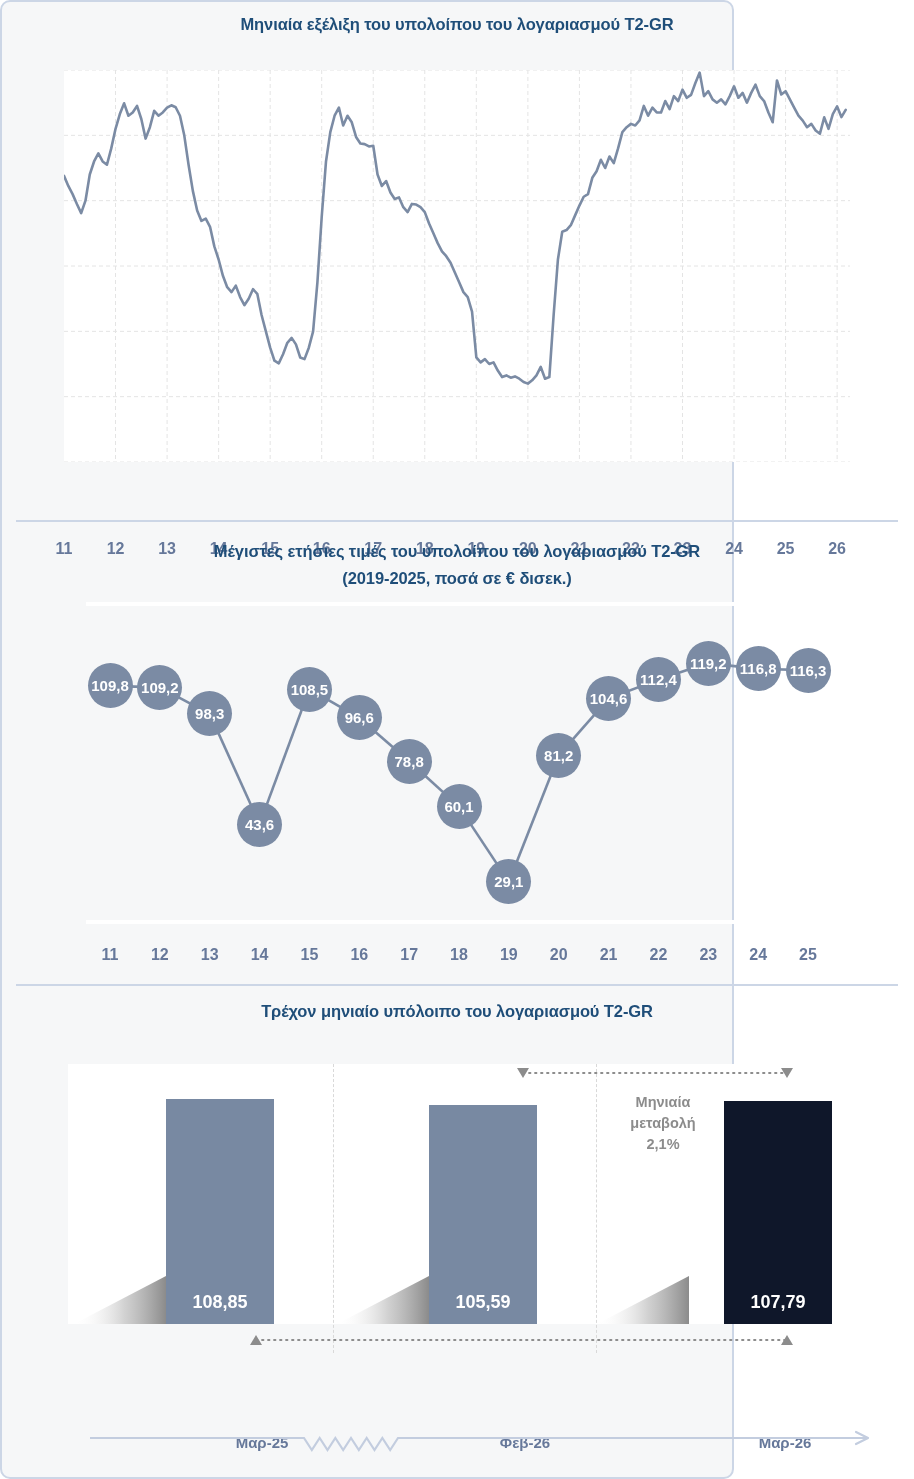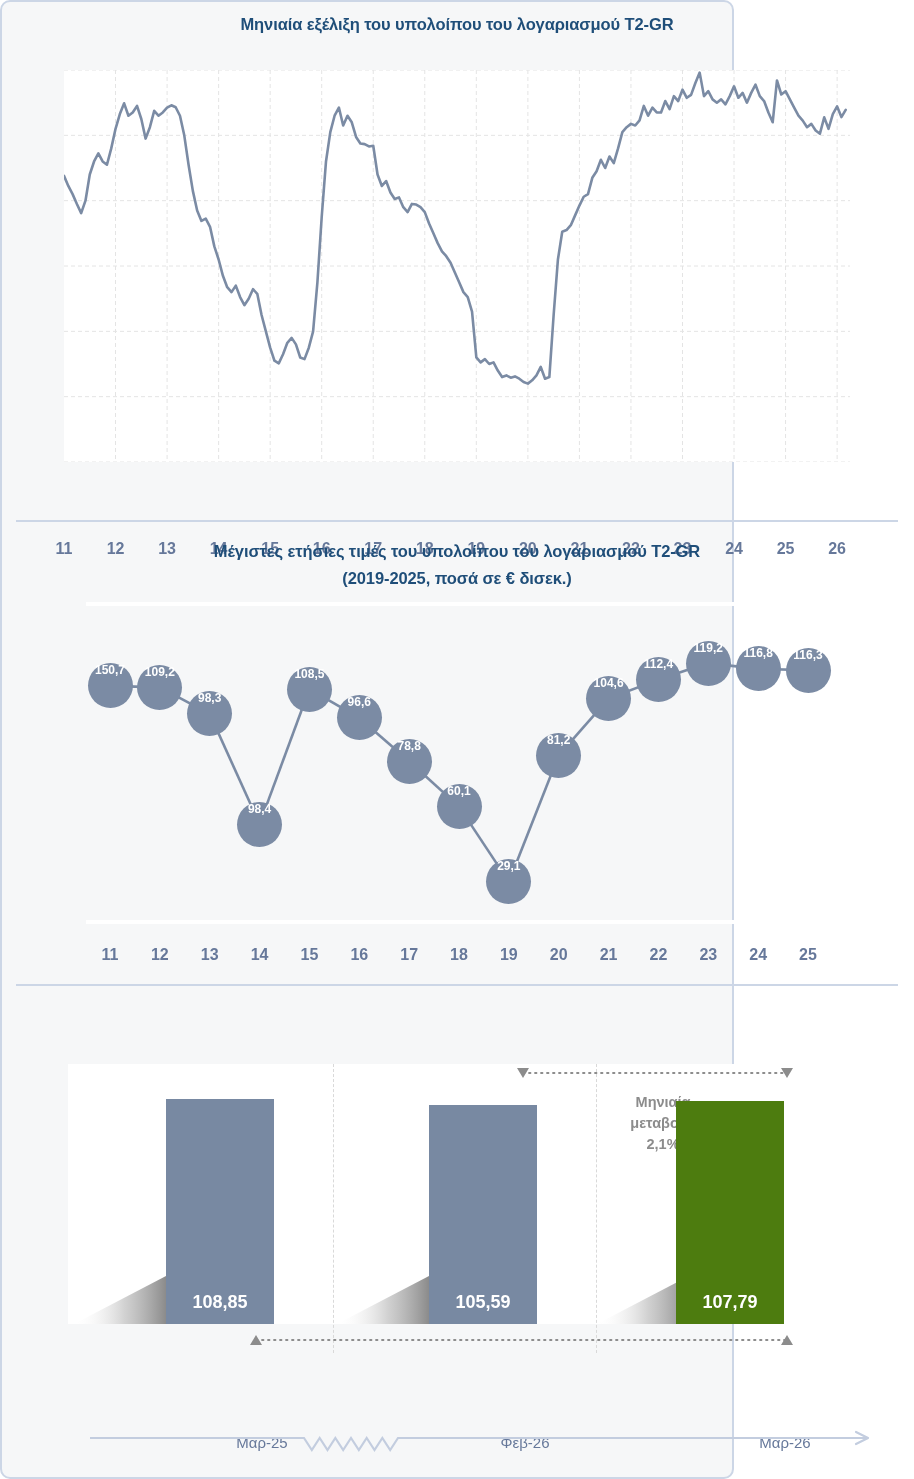--- a/index.html
+++ b/index.html
@@ -62,22 +62,22 @@
     position: absolute; left: 22px; width: 768px; height: 4px;
     background: #ffffff;
   }
   .bubble {
     position: absolute;
     width: 45px; height: 45px;
     margin-left: -22.5px; margin-top: -22.5px;
     border-radius: 50%;
     background: #7b8ba4;
     color: #ffffff;
-    font-size: 12px; font-weight: bold;
-    display: flex; align-items: flex-start; justify-content: center;
+    font-size: 15px; font-weight: bold;
+    display: flex; align-items: center; justify-content: center;
     box-sizing: border-box;
     z-index: 3;
   }
   .bx-label {
     position: absolute;
     font-size: 16px; font-weight: bold; color: #66789a;
     width: 44px; margin-left: -22px; text-align: center;
   }
 
   
@@ -100,21 +100,21 @@
     width: 108px; margin-left: -54px;
     box-sizing: border-box;
   }
   .bar .bar-value {
     position: absolute; bottom: 11px; left: 0; width: 100%;
     text-align: center;
     color: #ffffff; font-weight: bold; font-size: 18px;
   }
   .bar-xlabel {
     position: absolute;
-    font-size: 15px; font-weight: normal; color: #66789a;
+    font-size: 15px; font-weight: bold; color: #66789a;
     width: 140px; margin-left: -70px; text-align: center;
   }
   .ann-text {
     position: absolute;
     text-align: center;
     color: #8c8c8c;
     font-size: 14.5px;
     font-weight: bold;
     line-height: 21px;
   }
@@ -201,30 +201,30 @@
           <line x1="395" y1="204.6142857142857" x2="444.85714285714283" y2="279.9" stroke="#7b8ba4" stroke-width="2.6"></line>
           <line x1="444.85714285714283" y1="279.9" x2="494.71428571428567" y2="153.37142857142857" stroke="#7b8ba4" stroke-width="2.6"></line>
           <line x1="494.71428571428567" y1="153.37142857142857" x2="544.5714285714286" y2="96.54285714285717" stroke="#7b8ba4" stroke-width="2.6"></line>
           <line x1="544.5714285714286" y1="96.54285714285717" x2="594.4285714285714" y2="77.6" stroke="#7b8ba4" stroke-width="2.6"></line>
           <line x1="594.4285714285714" y1="77.6" x2="644.2857142857142" y2="61.08571428571429" stroke="#7b8ba4" stroke-width="2.6"></line>
           <line x1="644.2857142857142" y1="61.08571428571429" x2="694.1428571428571" y2="66.91428571428571" stroke="#7b8ba4" stroke-width="2.6"></line>
           <line x1="694.1428571428571" y1="66.91428571428571" x2="744" y2="68.12857142857143" stroke="#7b8ba4" stroke-width="2.6"></line>
         </svg>
       <div id="bubble-points">
           <div class="bubble" style="left: 46px; top: 83.9143px;">
-            <span>150,7</span>
+            <span>109,8</span>
           </div>
           <div class="bubble" style="left: 95.8571px; top: 85.3714px;">
             <span>109,2</span>
           </div>
           <div class="bubble" style="left: 145.714px; top: 111.843px;">
             <span>98,3</span>
           </div>
           <div class="bubble" style="left: 195.571px; top: 222.1px;">
-            <span>98,4</span>
+            <span>43,6</span>
           </div>
           <div class="bubble" style="left: 245.429px; top: 87.0714px;">
             <span>108,5</span>
           </div>
           <div class="bubble" style="left: 295.286px; top: 115.971px;">
             <span>96,6</span>
           </div>
           <div class="bubble" style="left: 345.143px; top: 159.2px;">
             <span>78,8</span>
           </div>
@@ -271,20 +271,21 @@
         <div class="bx-label" style="left: 644.286px;">23</div>
         <div class="bx-label" style="left: 694.143px;">24</div>
         <div class="bx-label" style="left: 744px;">25</div>
       </div>
   </div>
 
   <div class="panel-divider" style="top:982px"></div>
 
   <div class="panel" id="panel-bars">
     <div id="bars-title">
+      <div class="chart-title">Τρέχον μηνιαίο υπόλοιπο του λογαριασμού T2-GR</div>
     </div>
 
     <div id="bars-plot-wrap">
       <div id="bars-plot">
         <div class="bar-sep" style="left:265px"></div>
         <div class="bar-sep" style="left:528px"></div>
 
         <svg id="bars-shadow-svg" width="790" height="260" viewBox="0 0 790 260" style="position:absolute;left:0;top:0;z-index:1">
             <defs>
               <linearGradient id="shg0" x1="0" y1="0" x2="1" y2="0">
@@ -308,21 +309,21 @@
             <path d="M 529 260 L 621 212 L 621 260 Z" fill="url(#shg2)"></path>
           </svg>
 
         <div id="bars-container" style="position:absolute;left:0;top:0;width:790px;height:260px;z-index:2">
             <div class="bar" style="left: 152px; height: 225.475px; background: rgb(120, 137, 162);">
               <div class="bar-value">108,85</div>
             </div>
             <div class="bar" style="left: 415px; height: 218.722px; background: rgb(120, 137, 162);">
               <div class="bar-value">105,59</div>
             </div>
-            <div class="bar" style="left: 662px; height: 223.279px; background: #4d7c0f; margin-top: 30px;">
+            <div class="bar" style="left: 710px; height: 223.279px; background: #0f172a; margin-top: 30px;">
               <div class="bar-value">107,79</div>
             </div>
           </div>
 
         <svg id="monthly-ann-svg" width="790" height="260" viewBox="0 0 790 260" style="position:absolute;left:0;top:0;z-index:3;pointer-events:none">
             <line x1="455" y1="9" x2="719" y2="9" stroke="#8c8c8c" stroke-width="1.8" stroke-dasharray="1.5 4.5" stroke-linecap="round"></line>
             <path d="M 449 4 L 461 4 L 455 14 Z" fill="#8c8c8c"></path>
             <path d="M 713 4 L 725 4 L 719 14 Z" fill="#8c8c8c"></path>
           </svg>
 

